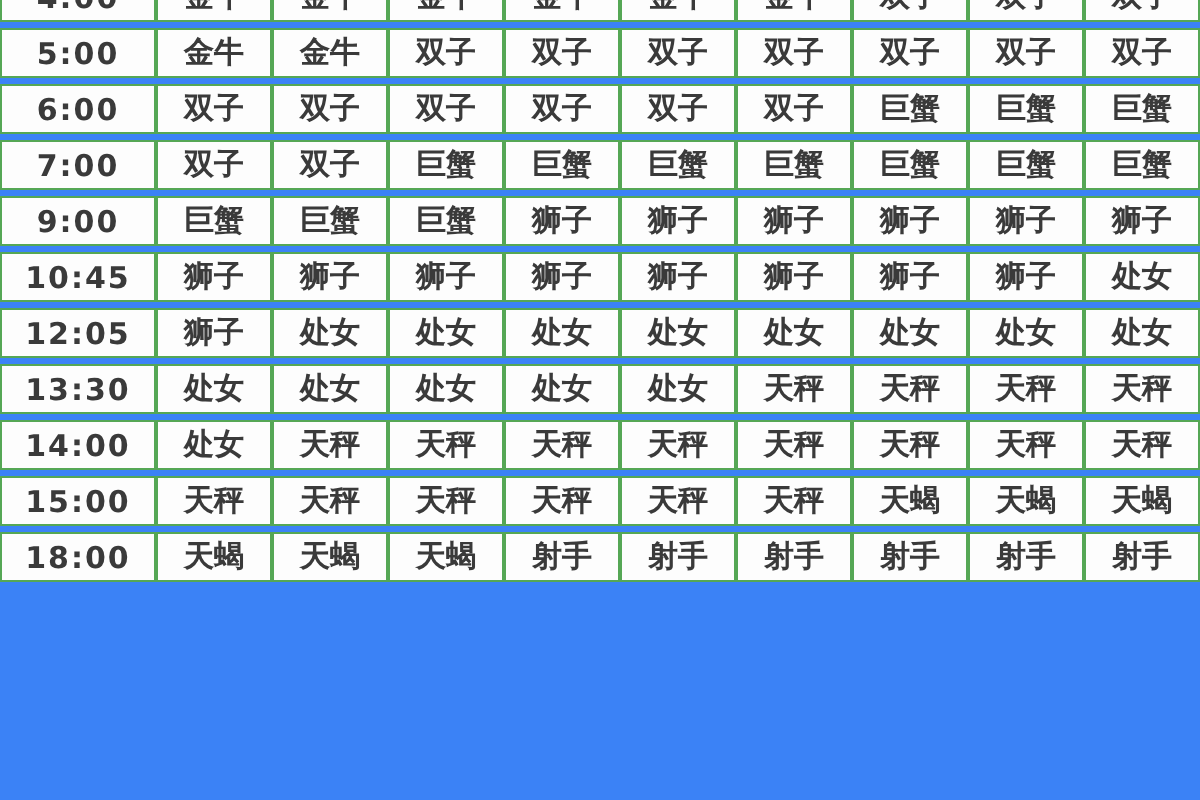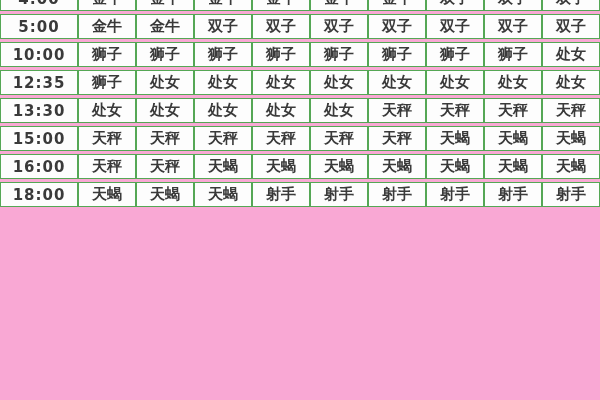--- a/index.html
+++ b/index.html
@@ -6,21 +6,21 @@
     margin: 0;
     padding: 0;
     background: #ffffff;
     font-family: "DejaVu Sans", sans-serif;
   }
   .screen {
     position: relative;
     width: 600px;
     height: 400px;
     overflow: hidden;
-    background: #f9a8d4;
+    background: #3b82f6;
   }
   table.ascendant {
     position: absolute;
     top: -17px;
     left: 0;
     width: 600px;
     table-layout: fixed;
     border-collapse: separate;
     border-spacing: 0 3px;
   }
@@ -80,33 +80,69 @@
           <td class="sign-cell">金牛</td>
           <td class="sign-cell">双子</td>
           <td class="sign-cell">双子</td>
           <td class="sign-cell">双子</td>
           <td class="sign-cell">双子</td>
           <td class="sign-cell">双子</td>
           <td class="sign-cell">双子</td>
           <td class="sign-cell">双子</td>
         </tr>
         <tr>
-          <td class="time-cell">10:00</td>
-          <td class="sign-cell">狮子</td>
-          <td class="sign-cell">狮子</td>
-          <td class="sign-cell">狮子</td>
-          <td class="sign-cell">狮子</td>
-          <td class="sign-cell">狮子</td>
-          <td class="sign-cell">狮子</td>
-          <td class="sign-cell">狮子</td>
-          <td class="sign-cell">狮子</td>
-          <td class="sign-cell">处女</td>
-        </tr>
-        <tr>
-          <td class="time-cell">12:35</td>
+          <td class="time-cell">6:00</td>
+          <td class="sign-cell">双子</td>
+          <td class="sign-cell">双子</td>
+          <td class="sign-cell">双子</td>
+          <td class="sign-cell">双子</td>
+          <td class="sign-cell">双子</td>
+          <td class="sign-cell">双子</td>
+          <td class="sign-cell">巨蟹</td>
+          <td class="sign-cell">巨蟹</td>
+          <td class="sign-cell">巨蟹</td>
+        </tr>
+        <tr>
+          <td class="time-cell">7:00</td>
+          <td class="sign-cell">双子</td>
+          <td class="sign-cell">双子</td>
+          <td class="sign-cell">巨蟹</td>
+          <td class="sign-cell">巨蟹</td>
+          <td class="sign-cell">巨蟹</td>
+          <td class="sign-cell">巨蟹</td>
+          <td class="sign-cell">巨蟹</td>
+          <td class="sign-cell">巨蟹</td>
+          <td class="sign-cell">巨蟹</td>
+        </tr>
+        <tr>
+          <td class="time-cell">9:00</td>
+          <td class="sign-cell">巨蟹</td>
+          <td class="sign-cell">巨蟹</td>
+          <td class="sign-cell">巨蟹</td>
+          <td class="sign-cell">狮子</td>
+          <td class="sign-cell">狮子</td>
+          <td class="sign-cell">狮子</td>
+          <td class="sign-cell">狮子</td>
+          <td class="sign-cell">狮子</td>
+          <td class="sign-cell">狮子</td>
+        </tr>
+        <tr>
+          <td class="time-cell">10:45</td>
+          <td class="sign-cell">狮子</td>
+          <td class="sign-cell">狮子</td>
+          <td class="sign-cell">狮子</td>
+          <td class="sign-cell">狮子</td>
+          <td class="sign-cell">狮子</td>
+          <td class="sign-cell">狮子</td>
+          <td class="sign-cell">狮子</td>
+          <td class="sign-cell">狮子</td>
+          <td class="sign-cell">处女</td>
+        </tr>
+        <tr>
+          <td class="time-cell">12:05</td>
           <td class="sign-cell">狮子</td>
           <td class="sign-cell">处女</td>
           <td class="sign-cell">处女</td>
           <td class="sign-cell">处女</td>
           <td class="sign-cell">处女</td>
           <td class="sign-cell">处女</td>
           <td class="sign-cell">处女</td>
           <td class="sign-cell">处女</td>
           <td class="sign-cell">处女</td>
         </tr>
@@ -116,39 +152,39 @@
           <td class="sign-cell">处女</td>
           <td class="sign-cell">处女</td>
           <td class="sign-cell">处女</td>
           <td class="sign-cell">处女</td>
           <td class="sign-cell">天秤</td>
           <td class="sign-cell">天秤</td>
           <td class="sign-cell">天秤</td>
           <td class="sign-cell">天秤</td>
         </tr>
         <tr>
+          <td class="time-cell">14:00</td>
+          <td class="sign-cell">处女</td>
+          <td class="sign-cell">天秤</td>
+          <td class="sign-cell">天秤</td>
+          <td class="sign-cell">天秤</td>
+          <td class="sign-cell">天秤</td>
+          <td class="sign-cell">天秤</td>
+          <td class="sign-cell">天秤</td>
+          <td class="sign-cell">天秤</td>
+          <td class="sign-cell">天秤</td>
+        </tr>
+        <tr>
           <td class="time-cell">15:00</td>
           <td class="sign-cell">天秤</td>
           <td class="sign-cell">天秤</td>
           <td class="sign-cell">天秤</td>
           <td class="sign-cell">天秤</td>
           <td class="sign-cell">天秤</td>
           <td class="sign-cell">天秤</td>
-          <td class="sign-cell">天蝎</td>
-          <td class="sign-cell">天蝎</td>
-          <td class="sign-cell">天蝎</td>
-        </tr>
-        <tr>
-          <td class="time-cell">16:00</td>
-          <td class="sign-cell">天秤</td>
-          <td class="sign-cell">天秤</td>
-          <td class="sign-cell">天蝎</td>
-          <td class="sign-cell">天蝎</td>
-          <td class="sign-cell">天蝎</td>
-          <td class="sign-cell">天蝎</td>
           <td class="sign-cell">天蝎</td>
           <td class="sign-cell">天蝎</td>
           <td class="sign-cell">天蝎</td>
         </tr>
         <tr>
           <td class="time-cell">18:00</td>
           <td class="sign-cell">天蝎</td>
           <td class="sign-cell">天蝎</td>
           <td class="sign-cell">天蝎</td>
           <td class="sign-cell">射手</td>

